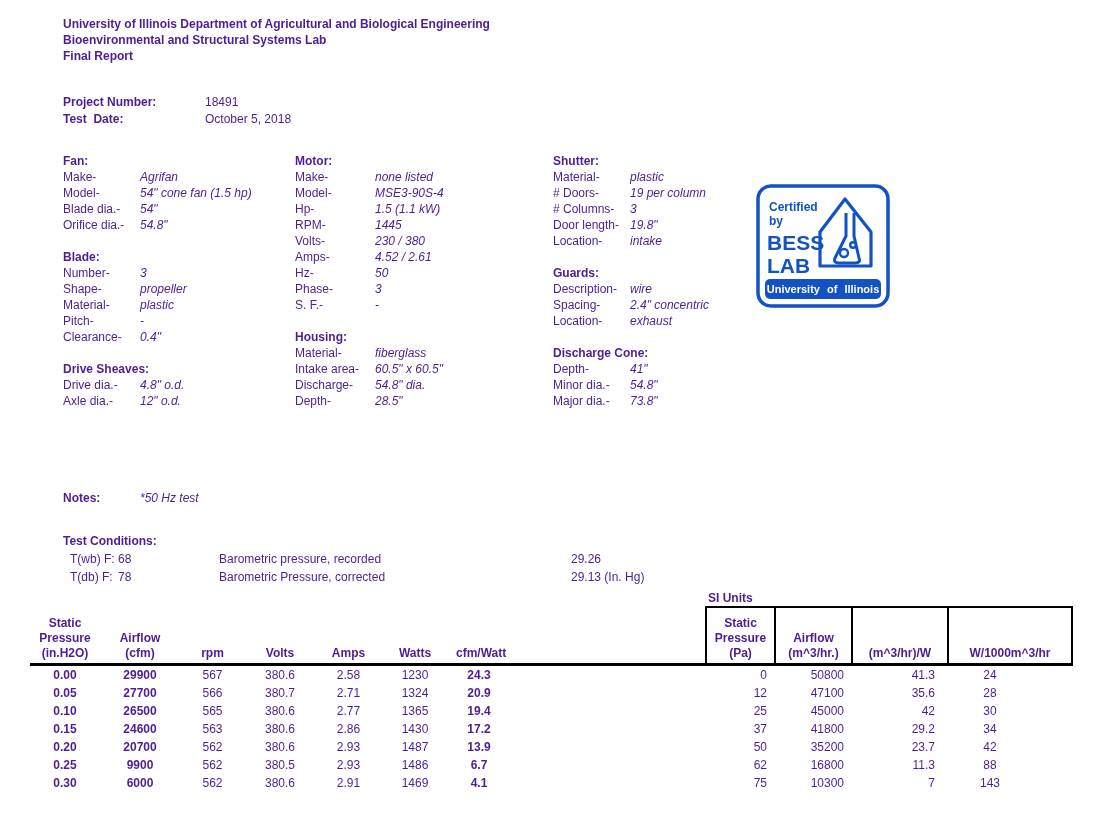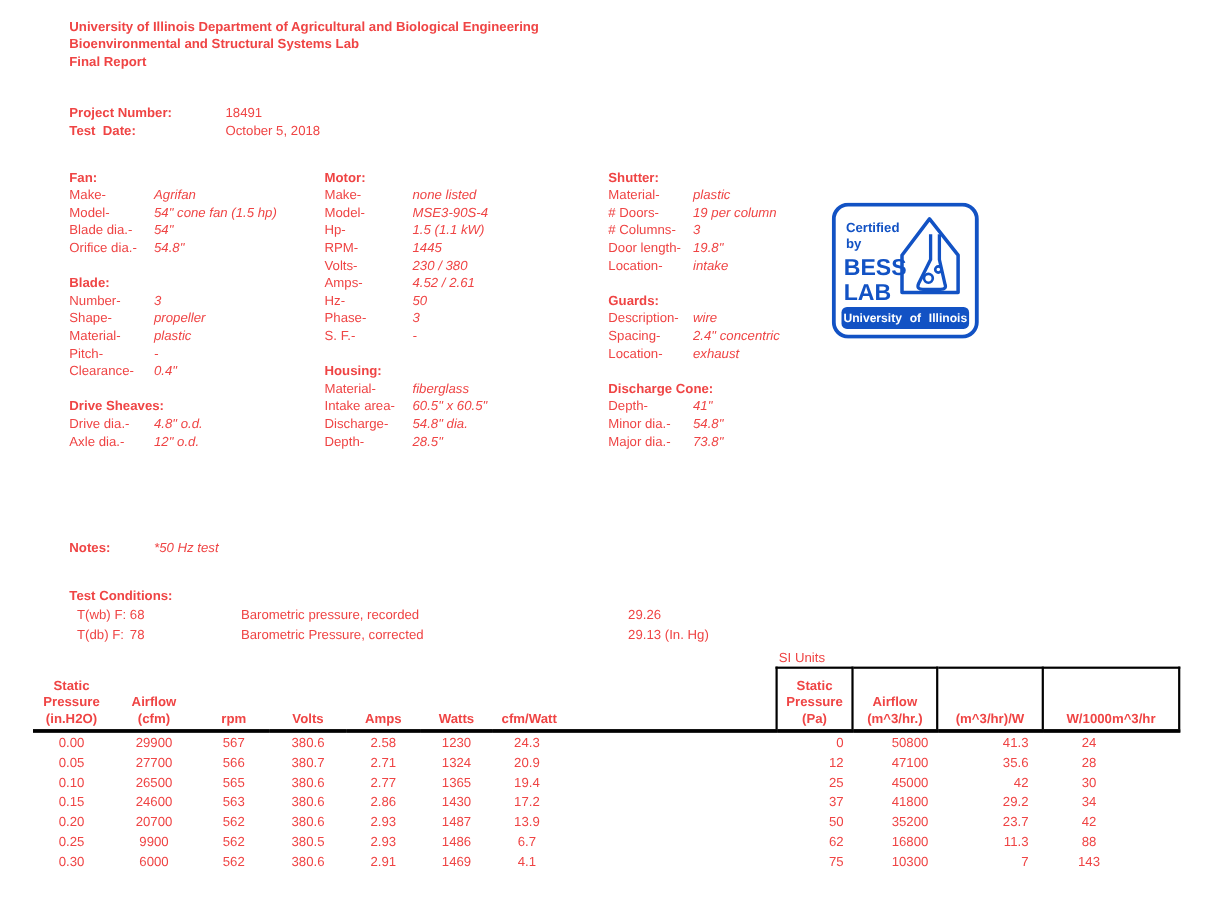--- a/index.html
+++ b/index.html
@@ -1,19 +1,19 @@
 <!DOCTYPE html>
 <html><head>
 <meta charset="utf-8">
 <style>
   * { margin:0; padding:0; box-sizing:border-box; }
   html,body { background:#ffffff; }
   .page {
     position:relative; width:1100px; height:836px; background:#fff;
-    font-family:"Liberation Sans", sans-serif; font-size:12px; color:#ef4444;
+    font-family:"Liberation Sans", sans-serif; font-size:12px; color:#4c1d95;
     overflow:hidden;
   }
   
   .hdr { position:absolute; left:63px; top:16px; font-weight:bold; line-height:16px; }
   
   .proj { position:absolute; left:63px; top:94px; line-height:17px; }
   .plabel { display:inline-block; width:142px; font-weight:bold; white-space:pre; }
   
   .col { position:absolute; top:153px; line-height:16px; }
   .col1 { left:63px;  width:235px; }
@@ -32,35 +32,35 @@
   .nlabel { display:inline-block; width:77px; font-weight:bold; }
   .nvalue { font-style:italic; }
   
   .tc { position:absolute; left:63px; top:532px; line-height:18px; }
   .tc-title { font-weight:bold; }
   .tc-row { white-space:nowrap; }
   .tc1 { display:inline-block; width:48px; margin-left:7px; }
   .tc2 { display:inline-block; width:101px; }
   .tc3 { display:inline-block; width:352px; }
   
-  .si-label { position:absolute; left:708px; top:591px; font-weight:normal; line-height:14px;text-align:right; }
+  .si-label { position:absolute; left:708px; top:591px; font-weight:bold; line-height:14px;text-align:right; }
   
   table.perf {
     position:absolute; left:30px; top:606px; width:1042px;
     border-collapse:collapse; table-layout:fixed; font-size:12px;
   }
   .perf th {
     vertical-align:bottom; font-weight:bold; text-align:center;
     height:57px; padding:0 0 2px 0; line-height:15px;
     border-bottom:3px solid #000;
   }
   .perf th.c6 { text-align:left; padding-left:8px; }
   .perf th.si { border:2px solid #000; border-bottom:3px solid #000; padding:1px 1px 2px 1px; }
   .perf td { height:18px; line-height:18px; padding:0; }
-  .perf td.c0, .perf td.c1, .perf td.c6 { font-weight:normal; }
+  .perf td.c0, .perf td.c1, .perf td.c6 { font-weight:bold; }
   .perf td.c0, .perf td.c1, .perf td.c2, .perf td.c3, .perf td.c4, .perf td.c5 { text-align:center; }
   .perf td.c6 { text-align:center; padding-right:196px; }
   .perf td.c7 { text-align:right; padding-right:8px; }
   .perf td.c8 { text-align:right; padding-right:8px; }
   .perf td.c9 { text-align:right; padding-right:13px; }
   .perf td.c10 { text-align:center; padding-right:40px;margin-top:10px; }
 </style>
 </head>
 <body>
 

